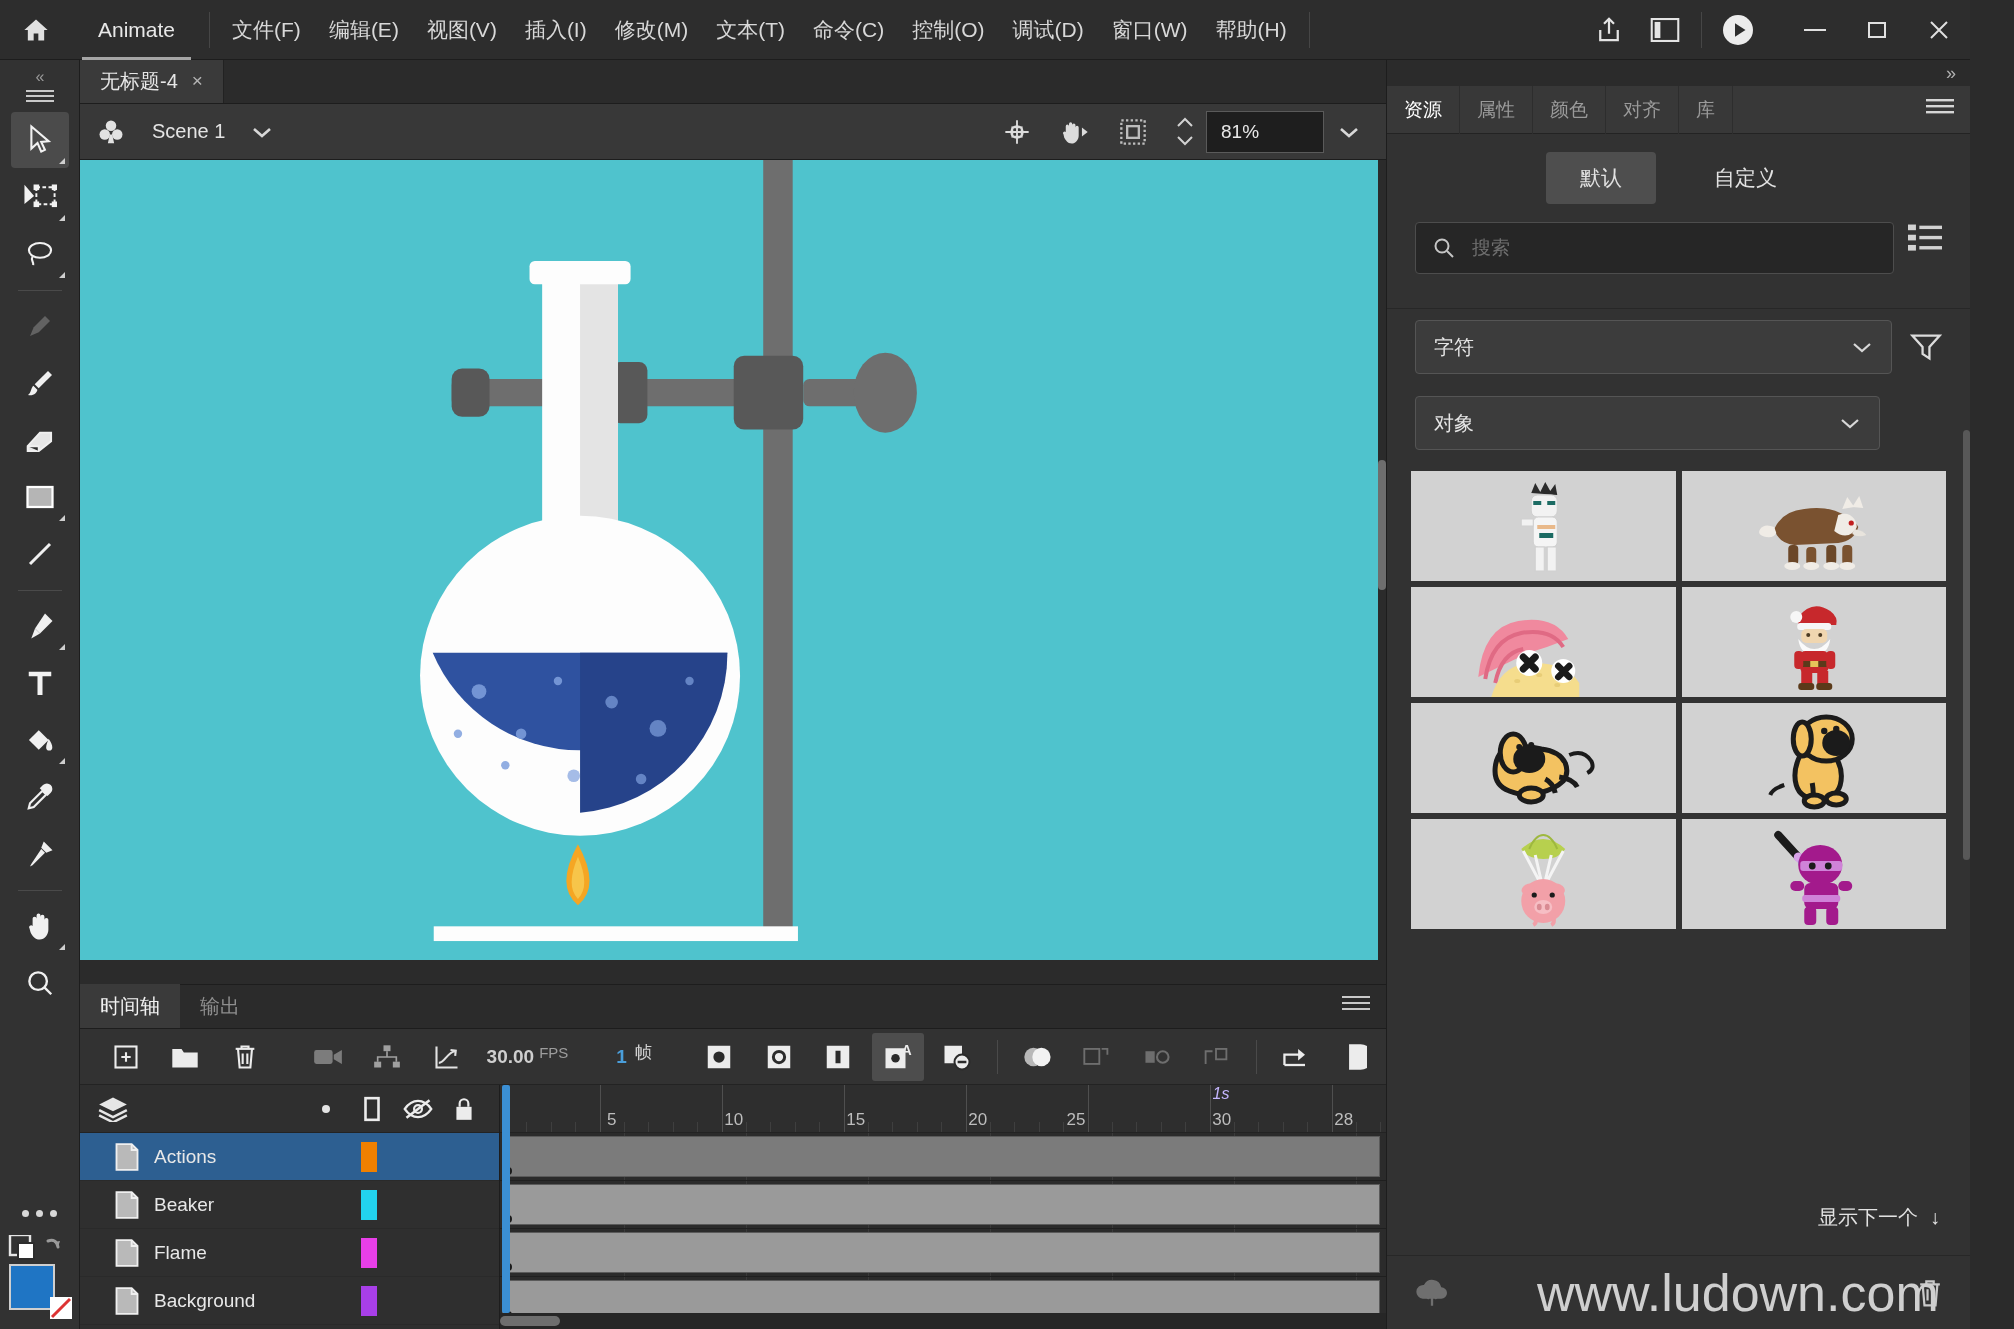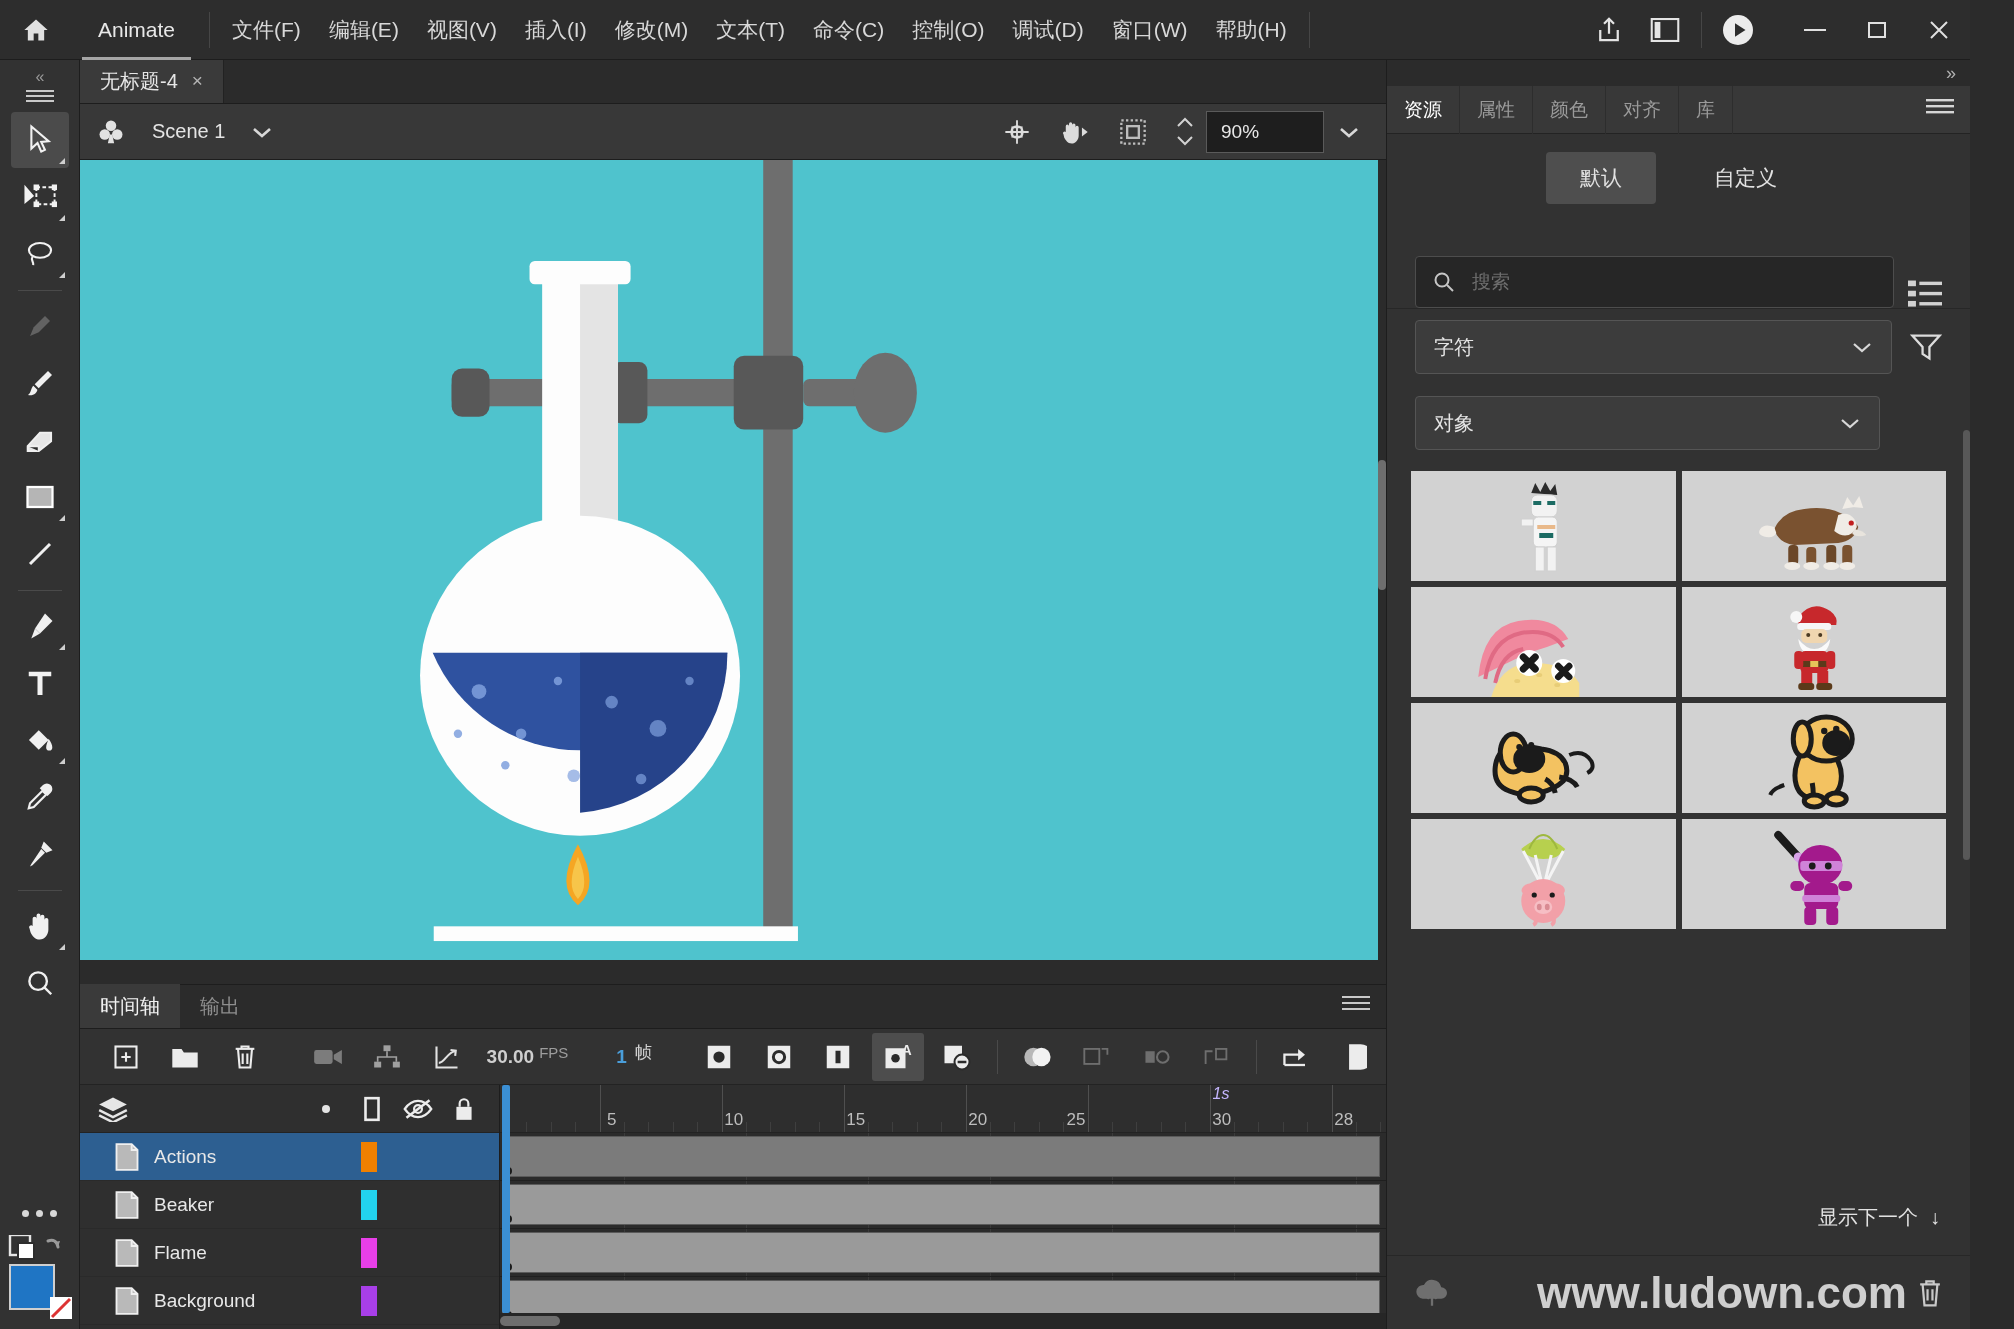--- a/index.html
+++ b/index.html
@@ -130,34 +130,34 @@
   
   .rightpanel { width: 584px; flex:0 0 584px; background:#323232; border-left:1px solid #1d1d1d; display:flex; flex-direction:column;}
   .rp-top { height:26px; display:flex; align-items:center; justify-content:flex-end; padding-right:14px; background:#2b2b2b;}
   .rp-tabs { height:48px; display:flex; align-items:center; background:#383838; border-bottom:1px solid #232323; position:relative;}
   .rp-tab { padding:0 17px; height:48px; display:flex;align-items:center; font-size:19px; color:#9a9a9a; border-right:1px solid #2d2d2d;}
   .rp-tab.active { color:#ffffff; }
   .rp-hamb { position:absolute; right:16px; top:12px;}
   .seg-row { height:88px; display:flex; align-items:center; justify-content:center; gap:24px; }
   .seg { padding:12px 34px; font-size:21px; color:#e2e2e2; border-radius:4px;}
   .seg.active { background:#4e4e4e; }
-  .search-row { height:86px; display:flex; align-items:flex-end; padding:0 28px; gap:14px;}
+  .search-row { height:86px; display:flex; align-items:flex-start; padding:0 28px; gap:14px;}
   .searchbox { flex:1; height:52px; background:#262626; border:1px solid #4d4d4d; border-radius:4px; display:flex; align-items:center; padding:0 16px; gap:16px;}
   .searchbox input { background:transparent; border:0; outline:0; color:#cfcfcf; font-size:19px; flex:1; font-family:inherit;}
   .searchbox input::placeholder { color:#6f6f6f; }
   .rp-divider { height:1px; background:#272727; }
   .section-head { height:72px; display:flex; align-items:center; gap:16px; padding-left:24px; font-size:22px; color:#eaeaea;}
   .drop-row { height:76px; display:flex; align-items:center; padding:0 28px; gap:18px;}
   .dropdown { flex:1; height:54px; background:#3c3c3c; border:1px solid #555; border-radius:4px; display:flex; align-items:center; padding:0 18px; font-size:20px; color:#e6e6e6;}
   .dropdown .dcaret { margin-left:auto; }
   .grid { flex:1; padding: 10px 24px 0 24px; display:grid; grid-template-columns: 1fr 1fr; gap: 6px; align-content:start; overflow:hidden;}
   .thumb-cell { background:#d2d2d2; height:110px; position:relative; overflow:hidden; }
   .rp-footer { height:76px; display:flex; align-items:center; justify-content:flex-end; padding-right:30px; gap:12px; font-size:20px; color:#e2e2e2;}
   .rp-bottom { height:74px; border-top:1px solid #272727; display:flex; align-items:center; padding:0 26px; background:#323232; position:relative;}
-  .watermark { position:absolute; left:150px; font-size:44px; font-weight:bold; color:#cfcfcf; letter-spacing:0px;}
+  .watermark { position:absolute; left:150px; font-size:52px; font-weight:normal; color:#cfcfcf; letter-spacing:0px;}
   .rp-scrollbar { position:absolute; right:0; top:430px; width:7px; height:430px; background:#585858; border-radius:4px;}
 
   svg { display:block; }
 </style>
 </head>
 <body>
 
 <div class="app">
 
   <div class="titlebar">
@@ -405,21 +405,21 @@
           </div>
           <div class="spin">
             <svg width="22" height="14" viewBox="0 0 22 14" fill="none" stroke="#d2d2d2" stroke-width="2">
                 <path d="M4 10 L11 3 L18 10"></path>
               </svg>
             <svg width="22" height="14" viewBox="0 0 22 14" fill="none" stroke="#d2d2d2" stroke-width="2">
                 <path d="M4 4 L11 11 L18 4"></path>
               </svg>
           </div>
           <div class="zoombox">
-            <span>90%</span>
+            <span>81%</span>
           </div>
           <div class="zoomcaret">
             <svg width="24" height="16" viewBox="0 0 24 16" fill="none" stroke="#d8d8d8" stroke-width="2.6">
                 <path d="M4 5 L12 12 L20 5"></path>
               </svg>
           </div>
         </div>
       </div>
 
       <div class="stagewrap">

